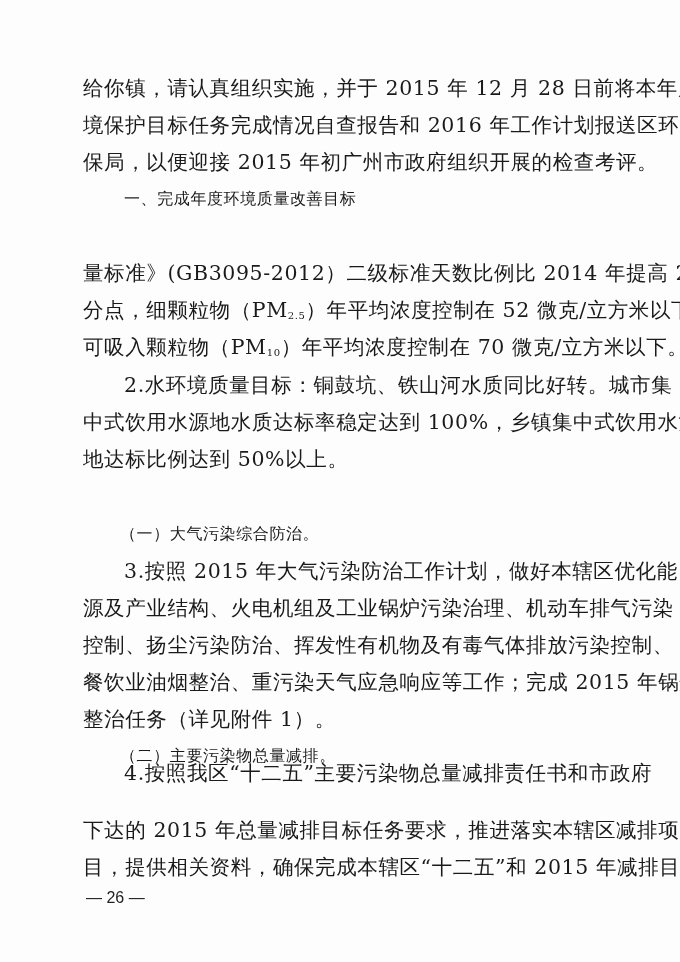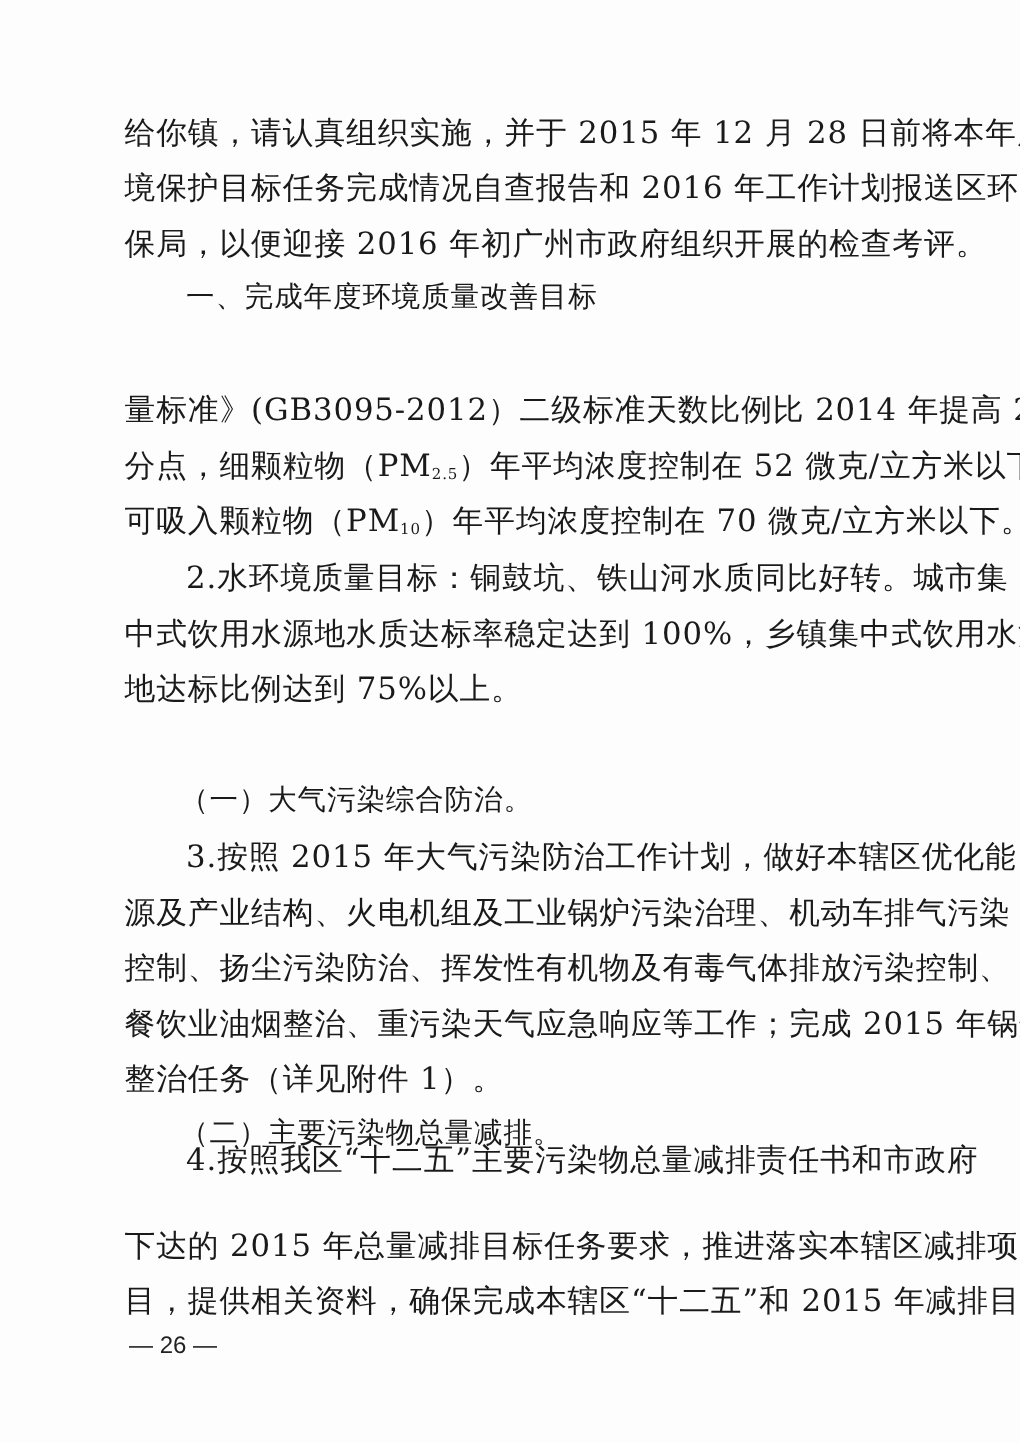--- a/index.html
+++ b/index.html
@@ -13,51 +13,51 @@
   .line {
     position: absolute;
     left: 83px;
     width: 500px;
     font-size: 20.5px;
     line-height: 26px;
     white-space: nowrap;
     letter-spacing: 0.6px;
   }
   .indent { left: 124px; }
-  .heading { font-family: Liberation Sans, sans-serif; font-size: 19px; }
+  .heading { font-family: Liberation Sans, sans-serif; font-size: 16px; }
   .justify { text-align: justify; text-align-last: justify; }
   sub { font-size: 10px; vertical-align: -2px; }
   .page-number {
     position: absolute; left: 86px; top: 888px;
     font-size: 16px; line-height: 20px;
     font-family: Liberation Sans, sans-serif;
     color: #222;
   }
 </style>
 </head>
 <body>
 
 <div class="page">
   <div class="line justify" style="top:75px">给你镇，请认真组织实施，并于 2015 年 12 月 28 日前将本年度环</div>
   <div class="line justify" style="top:112px">境保护目标任务完成情况自查报告和  2016  年工作计划报送区环</div>
-  <div class="line" style="top:149px">保局，以便迎接 2016 年初广州市政府组织开展的检查考评。</div>
+  <div class="line" style="top:149px">保局，以便迎接 2015 年初广州市政府组织开展的检查考评。</div>
 
   <div class="line indent heading" style="top:186px">一、完成年度环境质量改善目标</div>
 
   <div class="line justify" style="top:260px">量标准》(GB3095-2012）二级标准天数比例比 2014 年提高 2 个百</div>
   <div class="line justify" style="top:297px">
     <span>分点，细颗粒物（PM</span><sub>2.5</sub><span>）年平均浓度控制在 52 微克/立方米以下，</span>
   </div>
   <div class="line" style="top:334px">
     <span>可吸入颗粒物（PM</span><sub>10</sub><span>）年平均浓度控制在 70 微克/立方米以下。</span>
   </div>
 
   <div class="line indent" style="top:372px; width:459px; text-align:justify; text-align-last:justify;">2.水环境质量目标：铜鼓坑、铁山河水质同比好转。城市集</div>
   <div class="line justify" style="top:409px">中式饮用水源地水质达标率稳定达到 100%，乡镇集中式饮用水源</div>
-  <div class="line" style="top:446px">地达标比例达到 75%以上。</div>
+  <div class="line" style="top:446px">地达标比例达到 50%以上。</div>
 
 
   <div class="line indent heading" style="top:521px; left:120px;">（一）大气污染综合防治。</div>
 
   <div class="line indent" style="top:558px; width:459px; text-align:justify; text-align-last:justify;">3.按照  2015  年大气污染防治工作计划，做好本辖区优化能</div>
   <div class="line justify" style="top:595px">源及产业结构、火电机组及工业锅炉污染治理、机动车排气污染</div>
   <div class="line justify" style="top:632px">控制、扬尘污染防治、挥发性有机物及有毒气体排放污染控制、</div>
   <div class="line justify" style="top:669px">餐饮业油烟整治、重污染天气应急响应等工作；完成 2015 年锅炉</div>
   <div class="line" style="top:706px">整治任务（详见附件 1）。</div>
 

